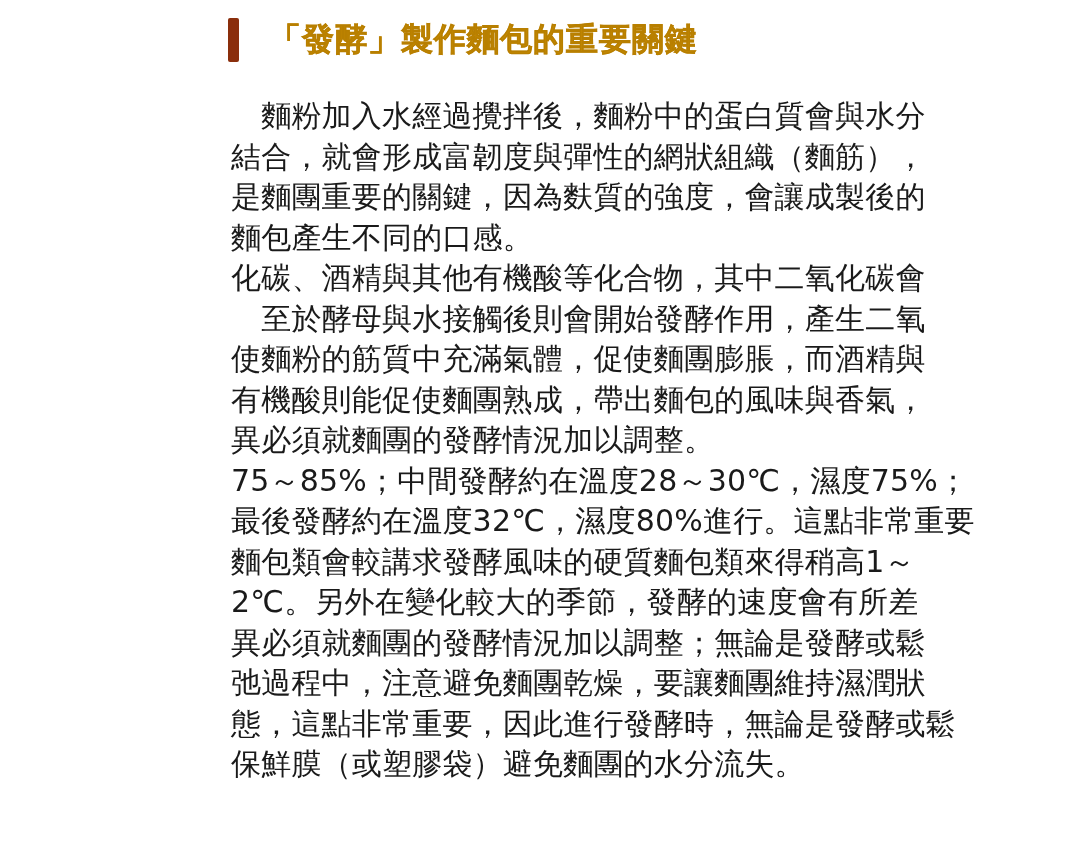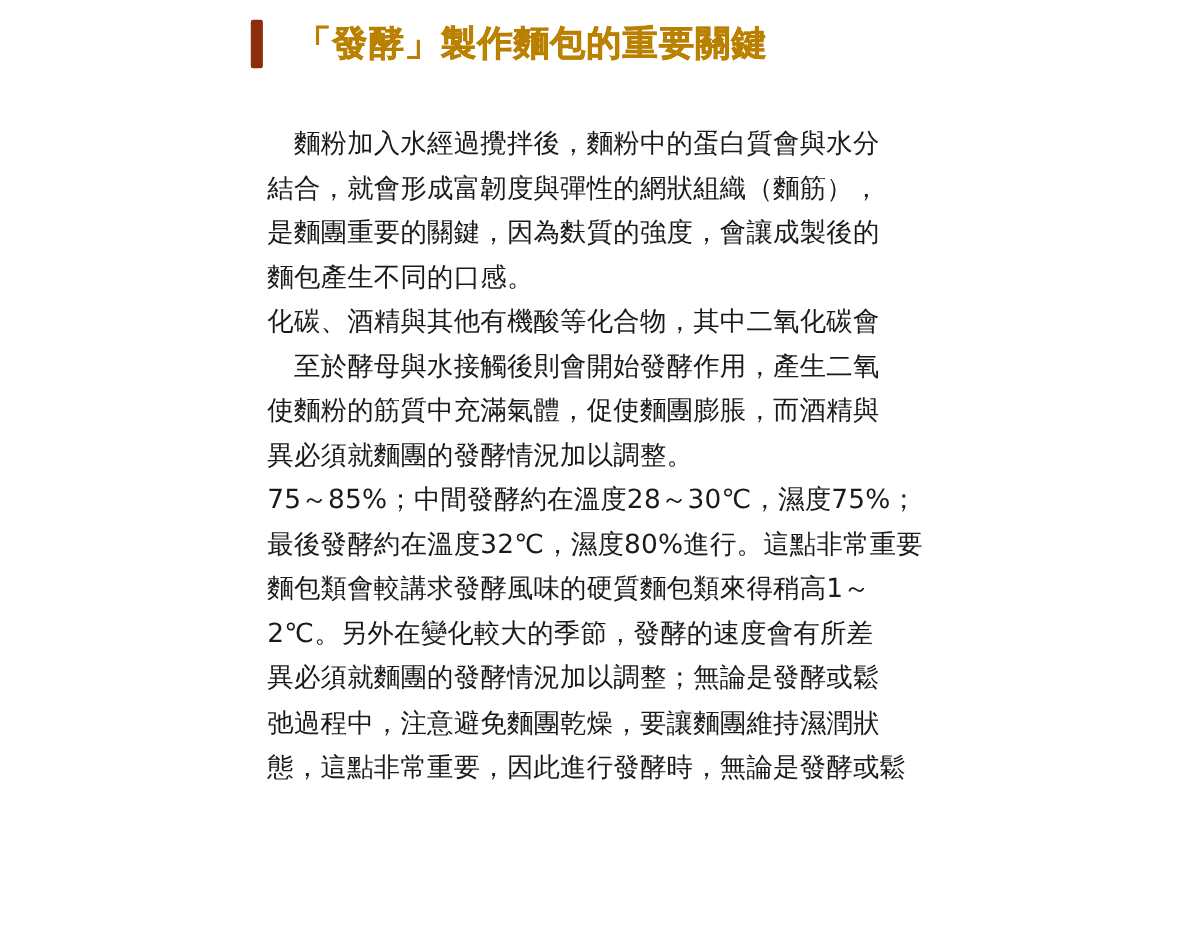--- a/index.html
+++ b/index.html
@@ -41,27 +41,26 @@
       font-size: 32px;
       font-weight: bold;
       color: #c58a00;
       letter-spacing: 1px;
       white-space: nowrap;
       -webkit-text-stroke: 0.6px #b87f00;
     }
     .body-text {
       position: absolute;
       left: 231px;
-      top: 110px;
+      top: 96px;
       width: 612px;
       color: #1a1a1a;
-      font-size: 24px;
+      font-size: 30px;
       line-height: 40.5px;
       letter-spacing: 0.2px;
-      margin-left: 12px;
     }
     .line {
       display: block;
       white-space: nowrap;
       height: 40.5px;
     }
   </style>
 </head>
 <body>
 
@@ -75,24 +74,26 @@
   <div class="body-text">
 
     <span class="line">　麵粉加入水經過攪拌後，麵粉中的蛋白質會與水分</span>
     <span class="line">結合，就會形成富韌度與彈性的網狀組織（麵筋），</span>
     <span class="line">是麵團重要的關鍵，因為麩質的強度，會讓成製後的</span>
     <span class="line">麵包產生不同的口感。</span>
 
     <span class="line">化碳、酒精與其他有機酸等化合物，其中二氧化碳會</span>
     <span class="line">　至於酵母與水接觸後則會開始發酵作用，產生二氧</span>
     <span class="line">使麵粉的筋質中充滿氣體，促使麵團膨脹，而酒精與</span>
+    <span class="line">有機酸則能促使麵團熟成，帶出麵包的風味與香氣，</span>
     <span class="line">異必須就麵團的發酵情況加以調整。</span>
 
     <span class="line">75～85%；中間發酵約在溫度28～30℃，濕度75%；</span>
     <span class="line">最後發酵約在溫度32℃，濕度80%進行。這點非常重要</span>
     <span class="line">麵包類會較講求發酵風味的硬質麵包類來得稍高1～</span>
     <span class="line">2℃。另外在變化較大的季節，發酵的速度會有所差</span>
     <span class="line">異必須就麵團的發酵情況加以調整；無論是發酵或鬆</span>
     <span class="line">弛過程中，注意避免麵團乾燥，要讓麵團維持濕潤狀</span>
     <span class="line">態，這點非常重要，因此進行發酵時，無論是發酵或鬆</span>
+    <span class="line">保鮮膜（或塑膠袋）避免麵團的水分流失。</span>
   </div>
 
 </div>
 
 </body></html>

